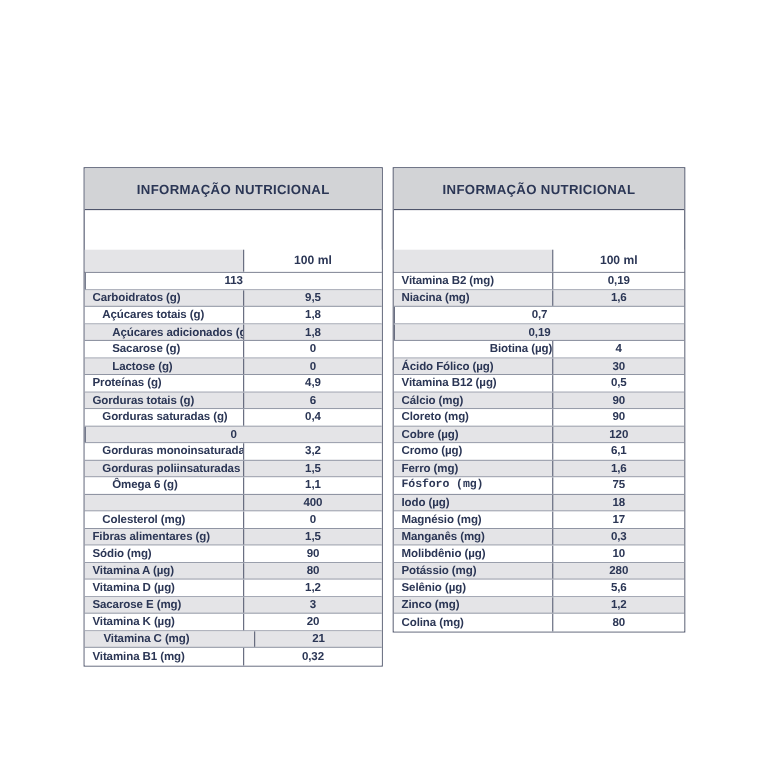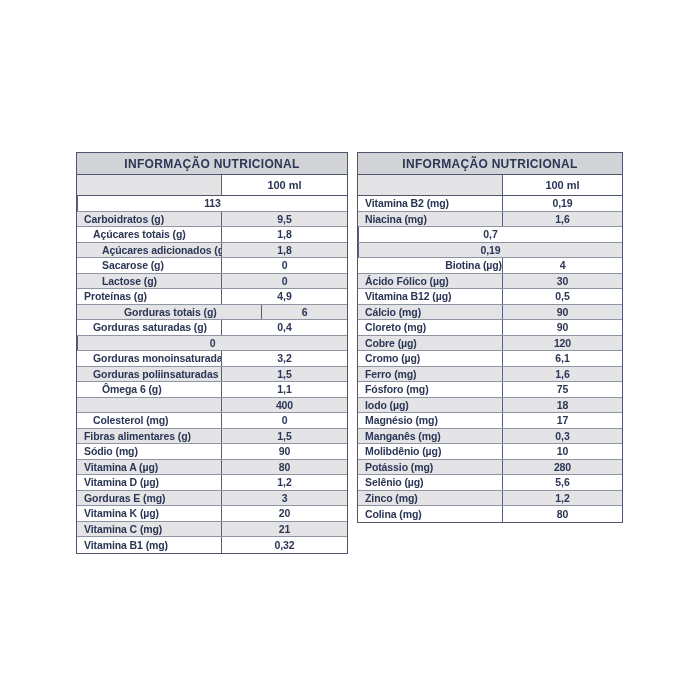--- a/index.html
+++ b/index.html
@@ -24,36 +24,37 @@
     box-sizing: border-box;
     border: 1.5px solid #4f556b;
     background: #ffffff;
     color: #2b3655;
   }
   .nutri-table.left  { left: 76px;  top: 152px; width: 272px; }
   .nutri-table.right { left: 357px; top: 152px; width: 266px; }
 
   .t-header {
     box-sizing: border-box;
-    height: 22px;
+    height: 38px;
     background: #d2d3d6;
     border-bottom: 1.5px solid #4f556b;
     display: flex;
     align-items: center;
     justify-content: center;
     font-size: 12px;
     font-weight: 700;
     letter-spacing: 0.3px;
     color: #2b3655;
   }
   .t-subheader {
     box-sizing: border-box;
     height: 21px;
     display: flex;
     border-bottom: 1.5px solid #4f556b;
+    margin-top: 36px;
   }
   .t-subheader .cell-label {
     background: #e4e4e7;
   }
   .t-subheader .cell-value {
     background: #ffffff;
     font-size: 11px;
   }
   .cell-label {
     box-sizing: border-box;
@@ -133,21 +134,21 @@
           </div>
           <div class="cell-value">0</div>
         </div>
         <div class="t-row">
           <div class="cell-label" style="padding-left: 7px;">
             <span>Proteínas (g)</span>
           </div>
           <div class="cell-value">4,9</div>
         </div>
         <div class="t-row alt">
-          <div class="cell-label" style="padding-left: 7px; margin-left: 40px;">
+          <div class="cell-label" style="padding-left: 7px;">
             <span>Gorduras totais (g)</span>
           </div>
           <div class="cell-value">6</div>
         </div>
         <div class="t-row">
           <div class="cell-label" style="padding-left: 16px;">
             <span>Gorduras saturadas (g)</span>
           </div>
           <div class="cell-value">0,4</div>
         </div>
@@ -203,32 +204,32 @@
           <div class="cell-value">80</div>
         </div>
         <div class="t-row">
           <div class="cell-label" style="padding-left: 7px;">
             <span>Vitamina D (µg)</span>
           </div>
           <div class="cell-value">1,2</div>
         </div>
         <div class="t-row alt">
           <div class="cell-label" style="padding-left: 7px;">
-            <span>Gorduras E (mg)</span>
+            <span>Sacarose E (mg)</span>
           </div>
           <div class="cell-value">3</div>
         </div>
         <div class="t-row">
           <div class="cell-label" style="padding-left: 7px;">
             <span>Vitamina K (µg)</span>
           </div>
           <div class="cell-value">20</div>
         </div>
         <div class="t-row alt">
-          <div class="cell-label" style="padding-left: 7px;">
+          <div class="cell-label" style="padding-left: 7px; margin-left: 10px;">
             <span>Vitamina C (mg)</span>
           </div>
           <div class="cell-value">21</div>
         </div>
         <div class="t-row">
           <div class="cell-label" style="padding-left: 7px;">
             <span>Vitamina B1 (mg)</span>
           </div>
           <div class="cell-value">0,32</div>
         </div>
@@ -302,21 +303,21 @@
           </div>
           <div class="cell-value">6,1</div>
         </div>
         <div class="t-row alt">
           <div class="cell-label" style="padding-left: 7px;">
             <span>Ferro (mg)</span>
           </div>
           <div class="cell-value">1,6</div>
         </div>
         <div class="t-row">
-          <div class="cell-label" style="padding-left: 7px;">
+          <div class="cell-label" style="padding-left: 7px; font-family: Liberation Mono, monospace;">
             <span>Fósforo (mg)</span>
           </div>
           <div class="cell-value">75</div>
         </div>
         <div class="t-row alt">
           <div class="cell-label" style="padding-left: 7px;">
             <span>Iodo (µg)</span>
           </div>
           <div class="cell-value">18</div>
         </div>

